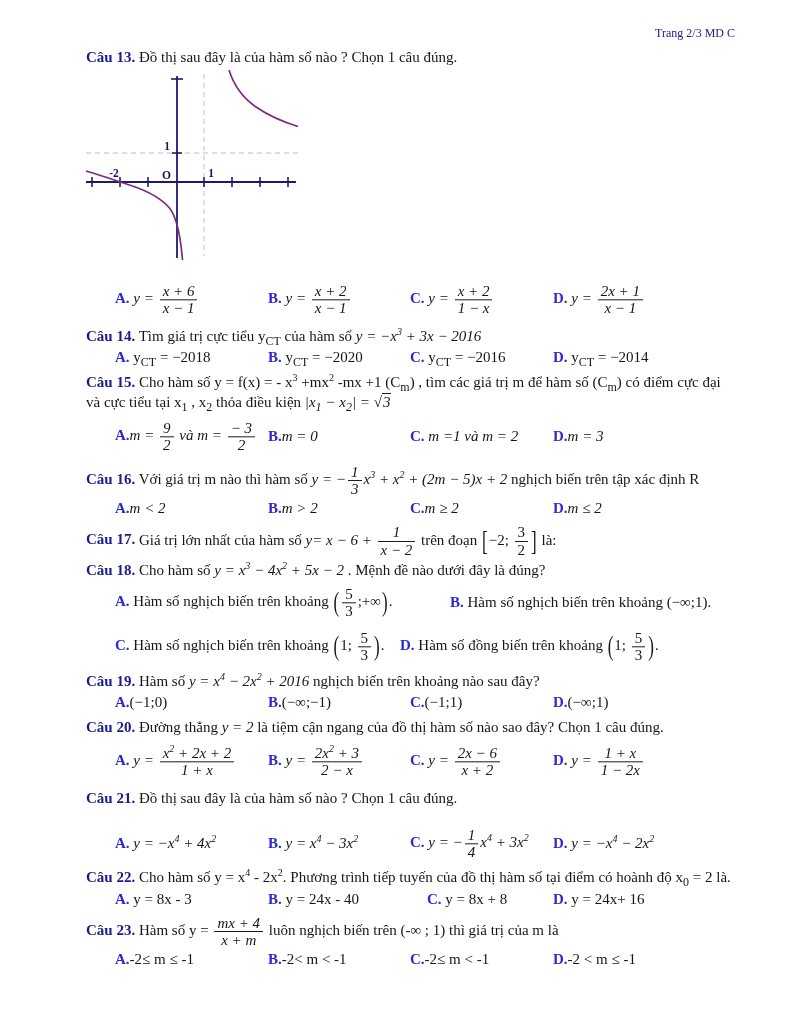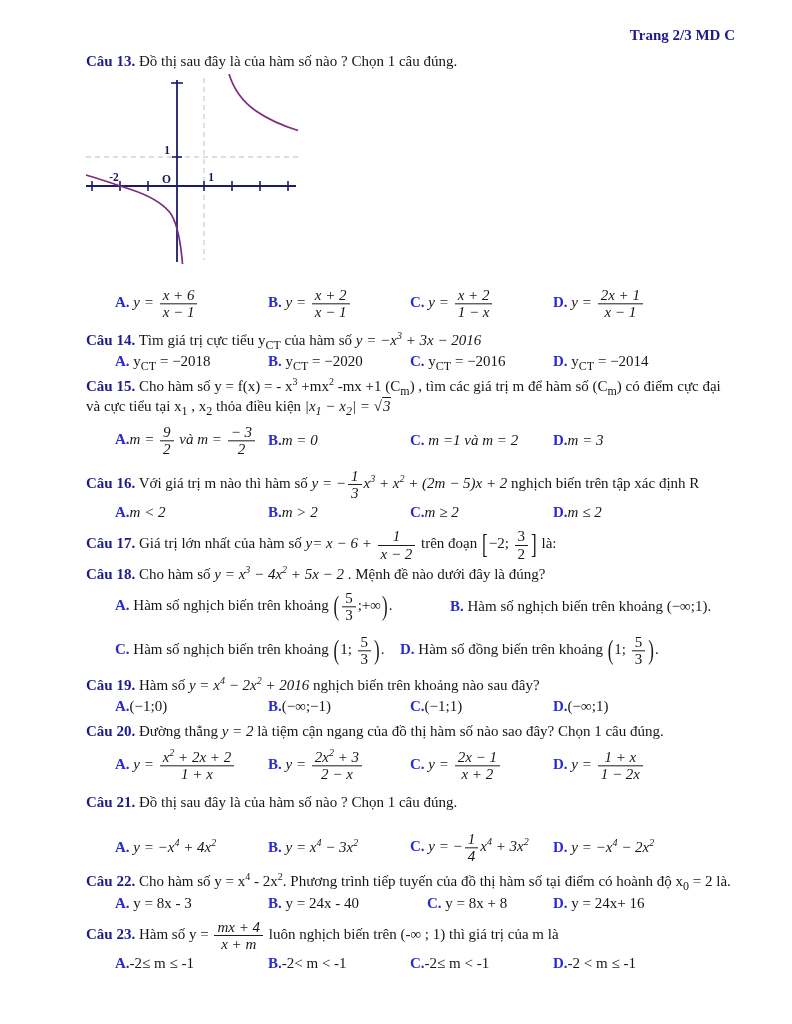--- a/index.html
+++ b/index.html
@@ -1,18 +1,18 @@
 <!DOCTYPE html>
 <html><head>
 <meta charset="utf-8">
 <style>
   html,body{margin:0;padding:0;background:#ffffff;}
   body{width:792px;height:1024px;overflow:hidden;font-family:"Liberation Serif",serif;color:#161616;}
   .page{padding:26px 57px 0 86px;font-size:15px;line-height:1.32;}
-  .header-row{ text-align:right;font-weight:bold;color:#1b1b8c;font-size:15px;margin-bottom:6px;}
+  .header-row{ text-align:right;font-weight:normal;color:#1b1b8c;font-size:12px;margin-bottom:6px;}
   .qb{margin:0;}
   .q-text{margin-top:3px;}
   .q-label{color:#1b1b8c;font-weight:bold;}
   sup{font-size:10px;line-height:0;}
   sub{font-size:12px;line-height:0;}
   .fr{display:inline-block;vertical-align:middle;text-align:center;line-height:1.08;margin:0 2px;}
   .fr .nu{display:block;border-bottom:1.1px solid #1c1c1c;padding:0 3px;}
   .fr .de{display:block;padding:0 3px;}
   .rad{white-space:nowrap;}
   .radv{border-top:1.1px solid #1c1c1c;padding:0 1px;}
@@ -119,21 +119,21 @@
           <span class="opt" style="left:182px"><span class="letter">B.</span><span class="om">(−∞;−1)</span></span>
           <span class="opt" style="left:324px"><span class="letter">C.</span><span class="om">(−1;1)</span></span>
           <span class="opt" style="left:467px"><span class="letter">D.</span><span class="om">(−∞;1)</span></span>
         </div>
       </div>
       <div class="qb">
         <div class="q-text"><span class="q-label">Câu 20.</span> <span>Đường thẳng <i>y = 2</i>  là tiệm cận ngang của đồ thị hàm số nào sao đây? Chọn 1 câu đúng.</span></div>
         <div class="opt-row" style="height:48px;">
           <span class="opt" style="left:29px"><span class="letter">A.</span><span class="om it"> y = <span class="fr"><span class="nu">x<sup>2</sup> + 2x + 2</span><span class="de">1 + x</span></span></span></span>
           <span class="opt" style="left:182px"><span class="letter">B.</span><span class="om it"> y = <span class="fr"><span class="nu">2x<sup>2</sup> + 3</span><span class="de">2 − x</span></span></span></span>
-          <span class="opt" style="left:324px"><span class="letter">C.</span><span class="om it"> y = <span class="fr"><span class="nu">2x − 1</span><span class="de">x + 2</span></span></span></span>
+          <span class="opt" style="left:324px"><span class="letter">C.</span><span class="om it"> y = <span class="fr"><span class="nu">2x − 6</span><span class="de">x + 2</span></span></span></span>
           <span class="opt" style="left:467px"><span class="letter">D.</span><span class="om it"> y = <span class="fr"><span class="nu">1 + x</span><span class="de">1 − 2x</span></span></span></span>
         </div>
       </div>
       <div class="qb">
         <div class="q-text"><span class="q-label">Câu 21.</span> <span>Đồ thị sau đây là của hàm số nào ? Chọn 1 câu đúng.</span></div>
         <div class="opt-row" style="height:42px;margin-top:14px;">
           <span class="opt" style="left:29px"><span class="letter">A.</span><span class="om it"> y = −x<sup>4</sup> + 4x<sup>2</sup></span></span>
           <span class="opt" style="left:182px"><span class="letter">B.</span><span class="om it"> y = x<sup>4</sup> − 3x<sup>2</sup></span></span>
           <span class="opt" style="left:324px"><span class="letter">C.</span><span class="om it"> y = −<span class="fr"><span class="nu">1</span><span class="de">4</span></span>x<sup>4</sup> + 3x<sup>2</sup></span></span>
           <span class="opt" style="left:467px"><span class="letter">D.</span><span class="om it"> y = −x<sup>4</sup> − 2x<sup>2</sup></span></span>

